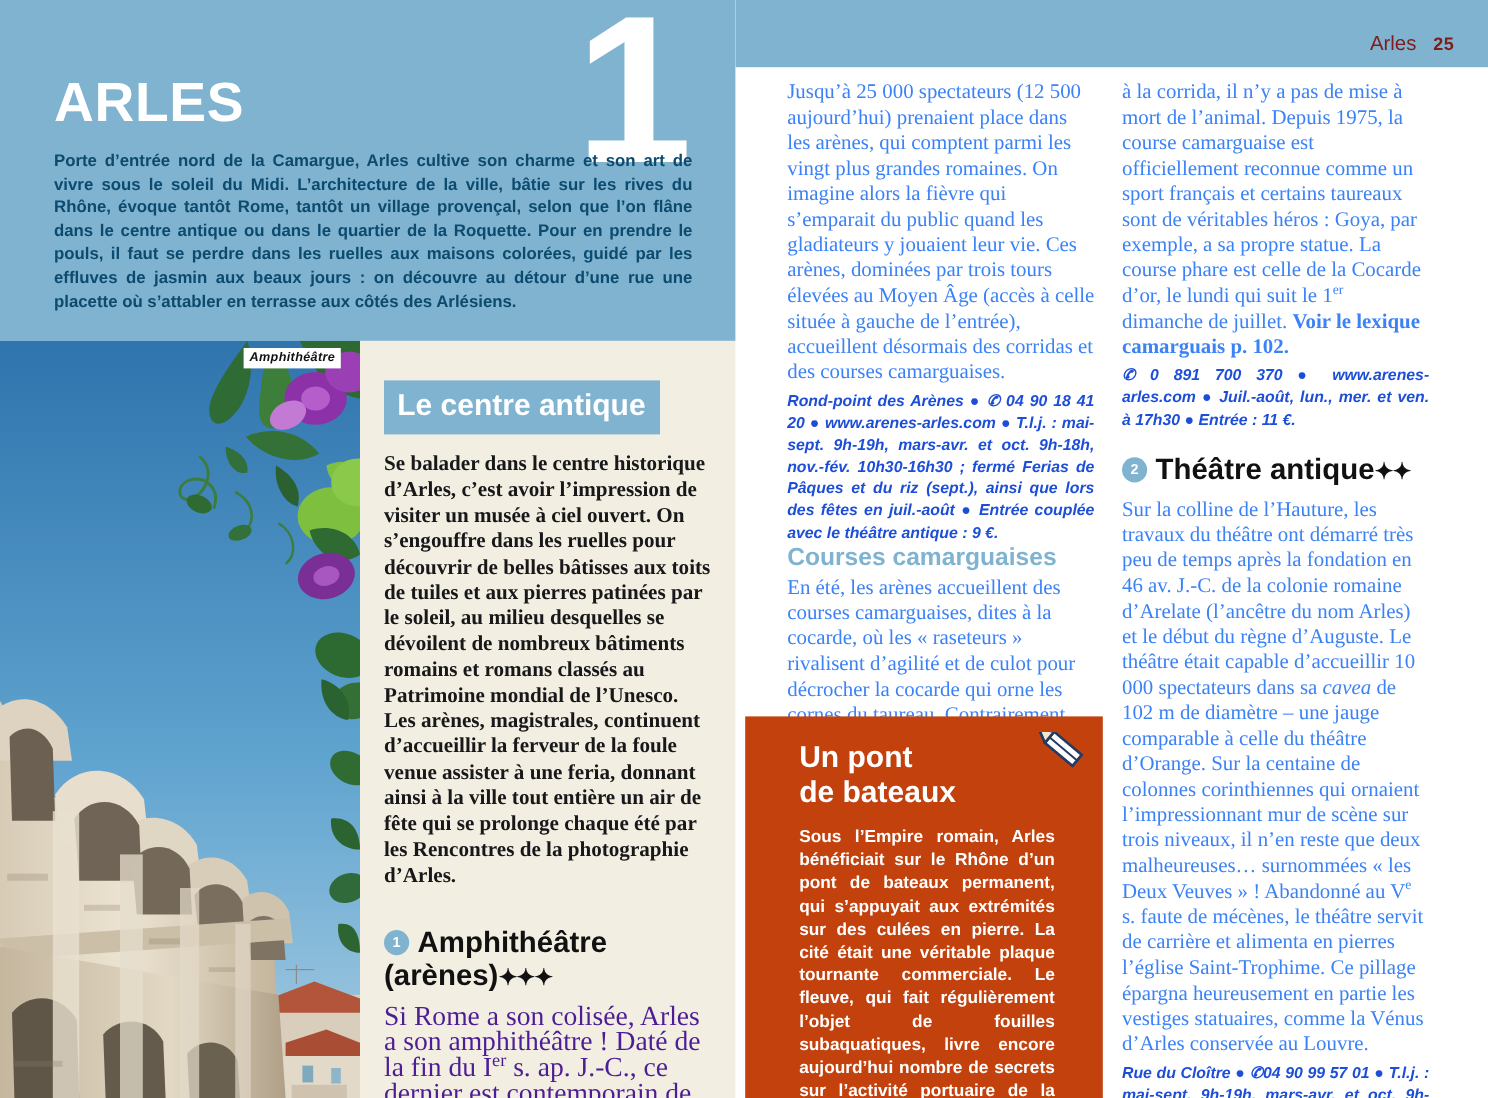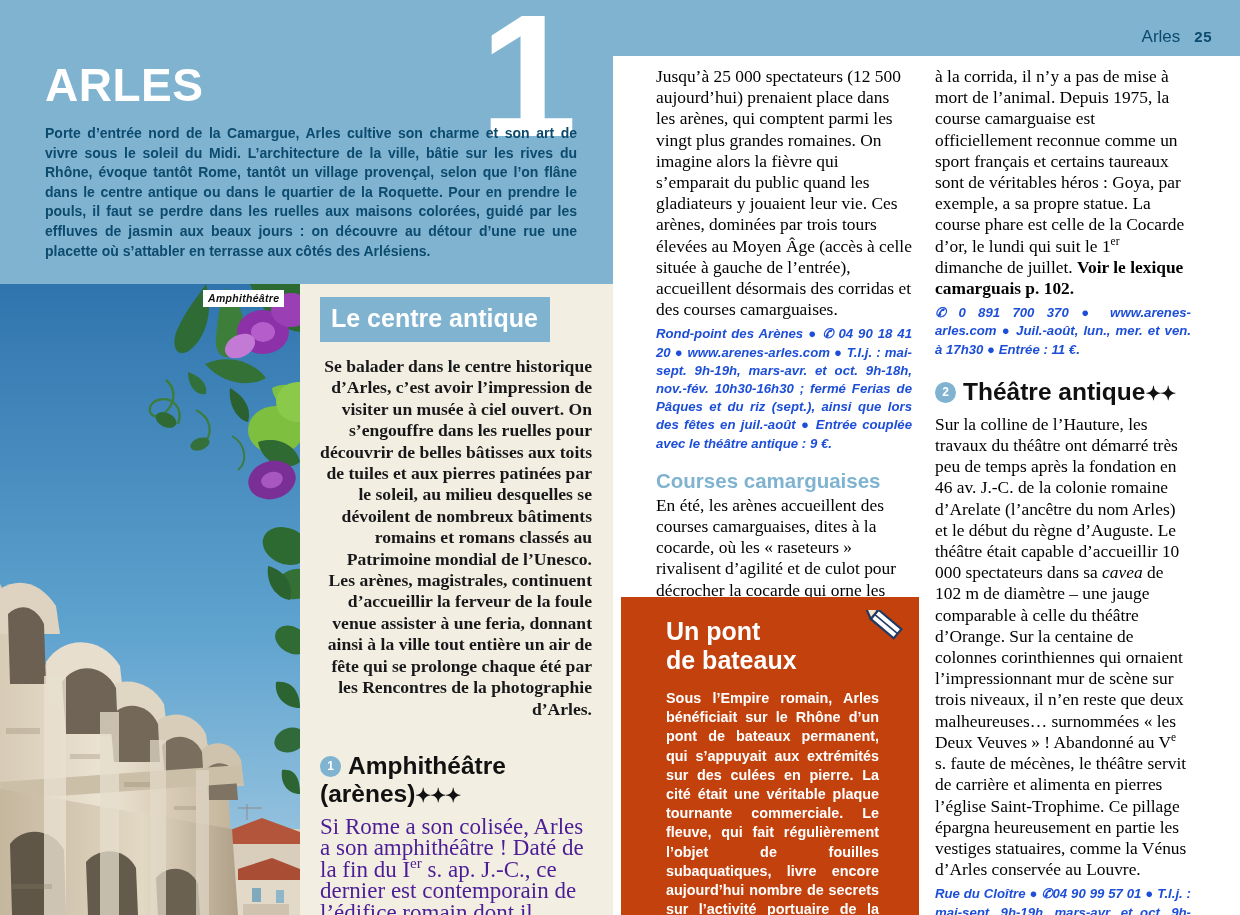--- a/index.html
+++ b/index.html
@@ -46,33 +46,32 @@
     position:absolute; left:203px; top:6px;
     background:#ffffff; color:#111111;
     font-family:"Liberation Sans", sans-serif;
     font-style:italic; font-weight:bold; font-size:10.5px;
     padding:2px 5px 3px 5px; letter-spacing:0.3px;
     white-space:nowrap;
   }
 
   
   .left-col {
-    position:absolute; left:320px; top:280px; width:272px; height:450px;
+    position:absolute; left:320px; top:300px; width:272px; height:450px;
   }
   .section-banner {
     display:inline-block; background:#7fb3d0; color:#ffffff;
     font-family:"Liberation Sans", sans-serif;
     font-weight:bold; font-size:25px; line-height:1;
     padding:9px 12px 11px 11px; margin-top:17px; margin-bottom:14px;
   }
   .serif-body {
     font-family:"Liberation Serif", serif;
     font-size:17.6px; line-height:21.4px; color:#18181a;
     font-weight:bold;
-    text-align:right;
   }
   .serif-body-2 {
     font-family:Liberation Serif, serif;
     font-size:23px; line-height:21.4px; color:#4c1d95;
   }
   .poi-head {
     font-family:"Liberation Sans", sans-serif;
     font-weight:bold; font-size:24.5px; line-height:28px;
     color:#111111; margin-top:32px; margin-bottom:6px;
   }
@@ -90,44 +89,44 @@
     position:absolute; left:613px; top:0; width:627px; height:915px;
     background:#ffffff;
   }
   .right-header {
     position:absolute; left:0; top:0; width:627px; height:56px;
     background:#7fb3d0;
   }
   .rh-inner {
     position:absolute; right:28px; top:27px;
     font-family:"Liberation Sans", sans-serif;
-    color:#0c4a6e; white-space:nowrap;margin-left:44px;
+    color:#7f1d1d; white-space:nowrap;margin-left:44px;
   }
   .rh-city { font-size:17px; font-weight:normal; }
   .rh-page { font-size:15px; font-weight:bold; margin-left:14px; letter-spacing:0.5px; }
 
   .col { position:absolute; top:66px; width:256px; }
   .col-mid { left:43px; }
   .col-right { left:322px; }
 
   .rbody {
     font-family:"Liberation Serif", serif;
-    font-size:17.4px; line-height:21.2px; color:#000000;
+    font-size:17.4px; line-height:21.2px; color:#3b82f6;
     text-align:left;
   }
   .info {
     font-family:"Liberation Sans", sans-serif;
     font-style:italic; font-weight:bold;
     font-size:13.2px; line-height:18.2px; color:#1d4ed8;
     margin-top:5px; text-align:justify;
   }
   .subhead {
     font-family:"Liberation Sans", sans-serif;
     font-weight:bold; font-size:20.5px; line-height:24px;
-    color:#7fb3d0; margin-top:16px; margin-bottom:2px;
+    color:#7fb3d0; margin-bottom:2px;
   }
   .bold-ref { font-weight:bold; }
   .poi-head-r {
     font-family:"Liberation Sans", sans-serif;
     font-weight:bold; font-size:24.5px; line-height:28px;
     color:#111111; margin-top:19px; margin-bottom:6px;
   }
 
   
   .pont-box {

